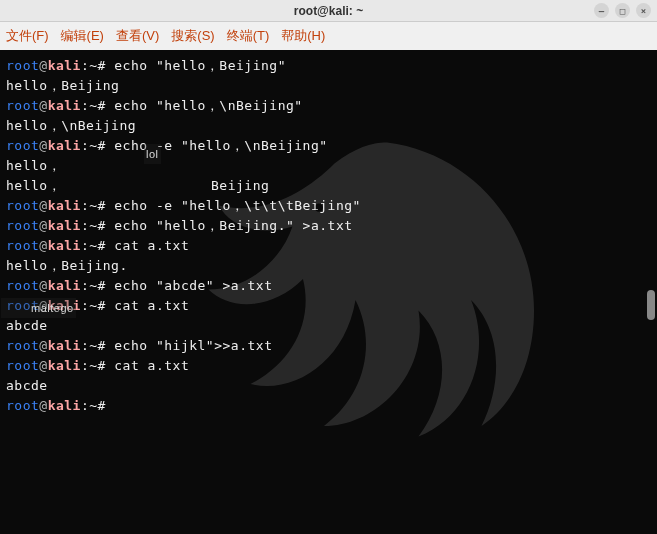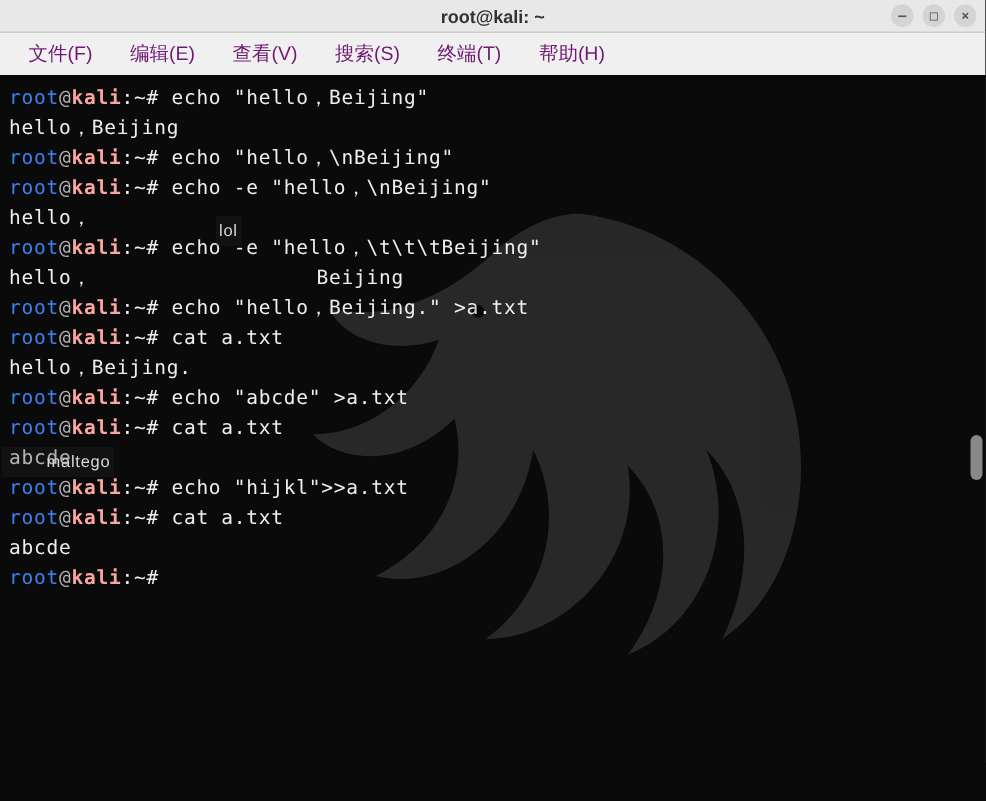--- a/index.html
+++ b/index.html
@@ -41,25 +41,25 @@
   justify-content: center;
   font-size: 9px;
   color: #555;
   cursor: pointer;
 }
 .menu-bar {
   height: 28px;
   background: #f0f0f0;
   display: flex;
   align-items: center;
-  padding: 0 19px;
-  gap: 25px;
+  padding: 0 6px;
+  gap: 12px;
   font-family: sans-serif;
   font-size: 13px;
-  color: #701a75;
+  color: #c2410c;
 }
 .menu-item { cursor: pointer; }
 .terminal {
   background: #0a0a0a;
   height: calc(534px - 50px);
   padding: 6px 6px;
   font-size: 13px;
   line-height: 20px;
   color: #eee;
   position: relative;
@@ -126,24 +126,25 @@
 <div class="terminal">
   <svg class="dragon" viewBox="0 0 400 400">
     <path d="M200 50 C280 60 340 130 340 210 C340 260 320 300 290 320 C310 280 310 230 280 200 C300 250 280 310 230 330 C260 290 260 240 230 210 C240 270 190 320 140 320 C180 290 190 240 170 200 C160 260 110 290 70 280 C110 260 130 220 120 180 C90 210 50 210 30 190 C70 190 100 160 110 130 C80 140 50 130 40 110 C80 120 120 100 150 70 C170 55 185 50 200 50 Z" fill="#fff"></path>
     <circle cx="135" cy="112" r="4" fill="#000"></circle>
   </svg>
 
   <div id="term-lines">
       <div class="row"><span class="user">root</span><span class="at">@</span><span class="host">kali</span><span class="path">:~#</span><span class="cmd"> echo "hello，Beijing"</span></div>
       <div class="row"><span class="out">hello，Beijing</span></div>
       <div class="row"><span class="user">root</span><span class="at">@</span><span class="host">kali</span><span class="path">:~#</span><span class="cmd"> echo "hello，\nBeijing"</span></div>
+      <div class="row"><span class="out">hello，\nBeijing</span></div>
       <div class="row"><span class="user">root</span><span class="at">@</span><span class="host">kali</span><span class="path">:~#</span><span class="cmd"> echo -e "hello，\nBeijing"</span></div>
       <div class="row"><span class="out">hello，</span></div>
+      <div class="row"><span class="out">hello，                  Beijing</span></div>
       <div class="row"><span class="user">root</span><span class="at">@</span><span class="host">kali</span><span class="path">:~#</span><span class="cmd"> echo -e "hello，\t\t\tBeijing"</span></div>
-      <div class="row"><span class="out">hello，                  Beijing</span></div>
       <div class="row"><span class="user">root</span><span class="at">@</span><span class="host">kali</span><span class="path">:~#</span><span class="cmd"> echo "hello，Beijing." &gt;a.txt</span></div>
       <div class="row"><span class="user">root</span><span class="at">@</span><span class="host">kali</span><span class="path">:~#</span><span class="cmd"> cat a.txt</span></div>
       <div class="row"><span class="out">hello，Beijing.</span></div>
       <div class="row"><span class="user">root</span><span class="at">@</span><span class="host">kali</span><span class="path">:~#</span><span class="cmd"> echo "abcde" &gt;a.txt</span></div>
       <div class="row"><span class="user">root</span><span class="at">@</span><span class="host">kali</span><span class="path">:~#</span><span class="cmd"> cat a.txt</span></div>
       <div class="row"><span class="out">abcde</span></div>
       <div class="row"><span class="user">root</span><span class="at">@</span><span class="host">kali</span><span class="path">:~#</span><span class="cmd"> echo "hijkl"&gt;&gt;a.txt</span></div>
       <div class="row"><span class="user">root</span><span class="at">@</span><span class="host">kali</span><span class="path">:~#</span><span class="cmd"> cat a.txt</span></div>
       <div class="row"><span class="out">abcde</span></div>
       <div class="row"><span class="user">root</span><span class="at">@</span><span class="host">kali</span><span class="path">:~#</span><span class="cmd"> </span></div>

